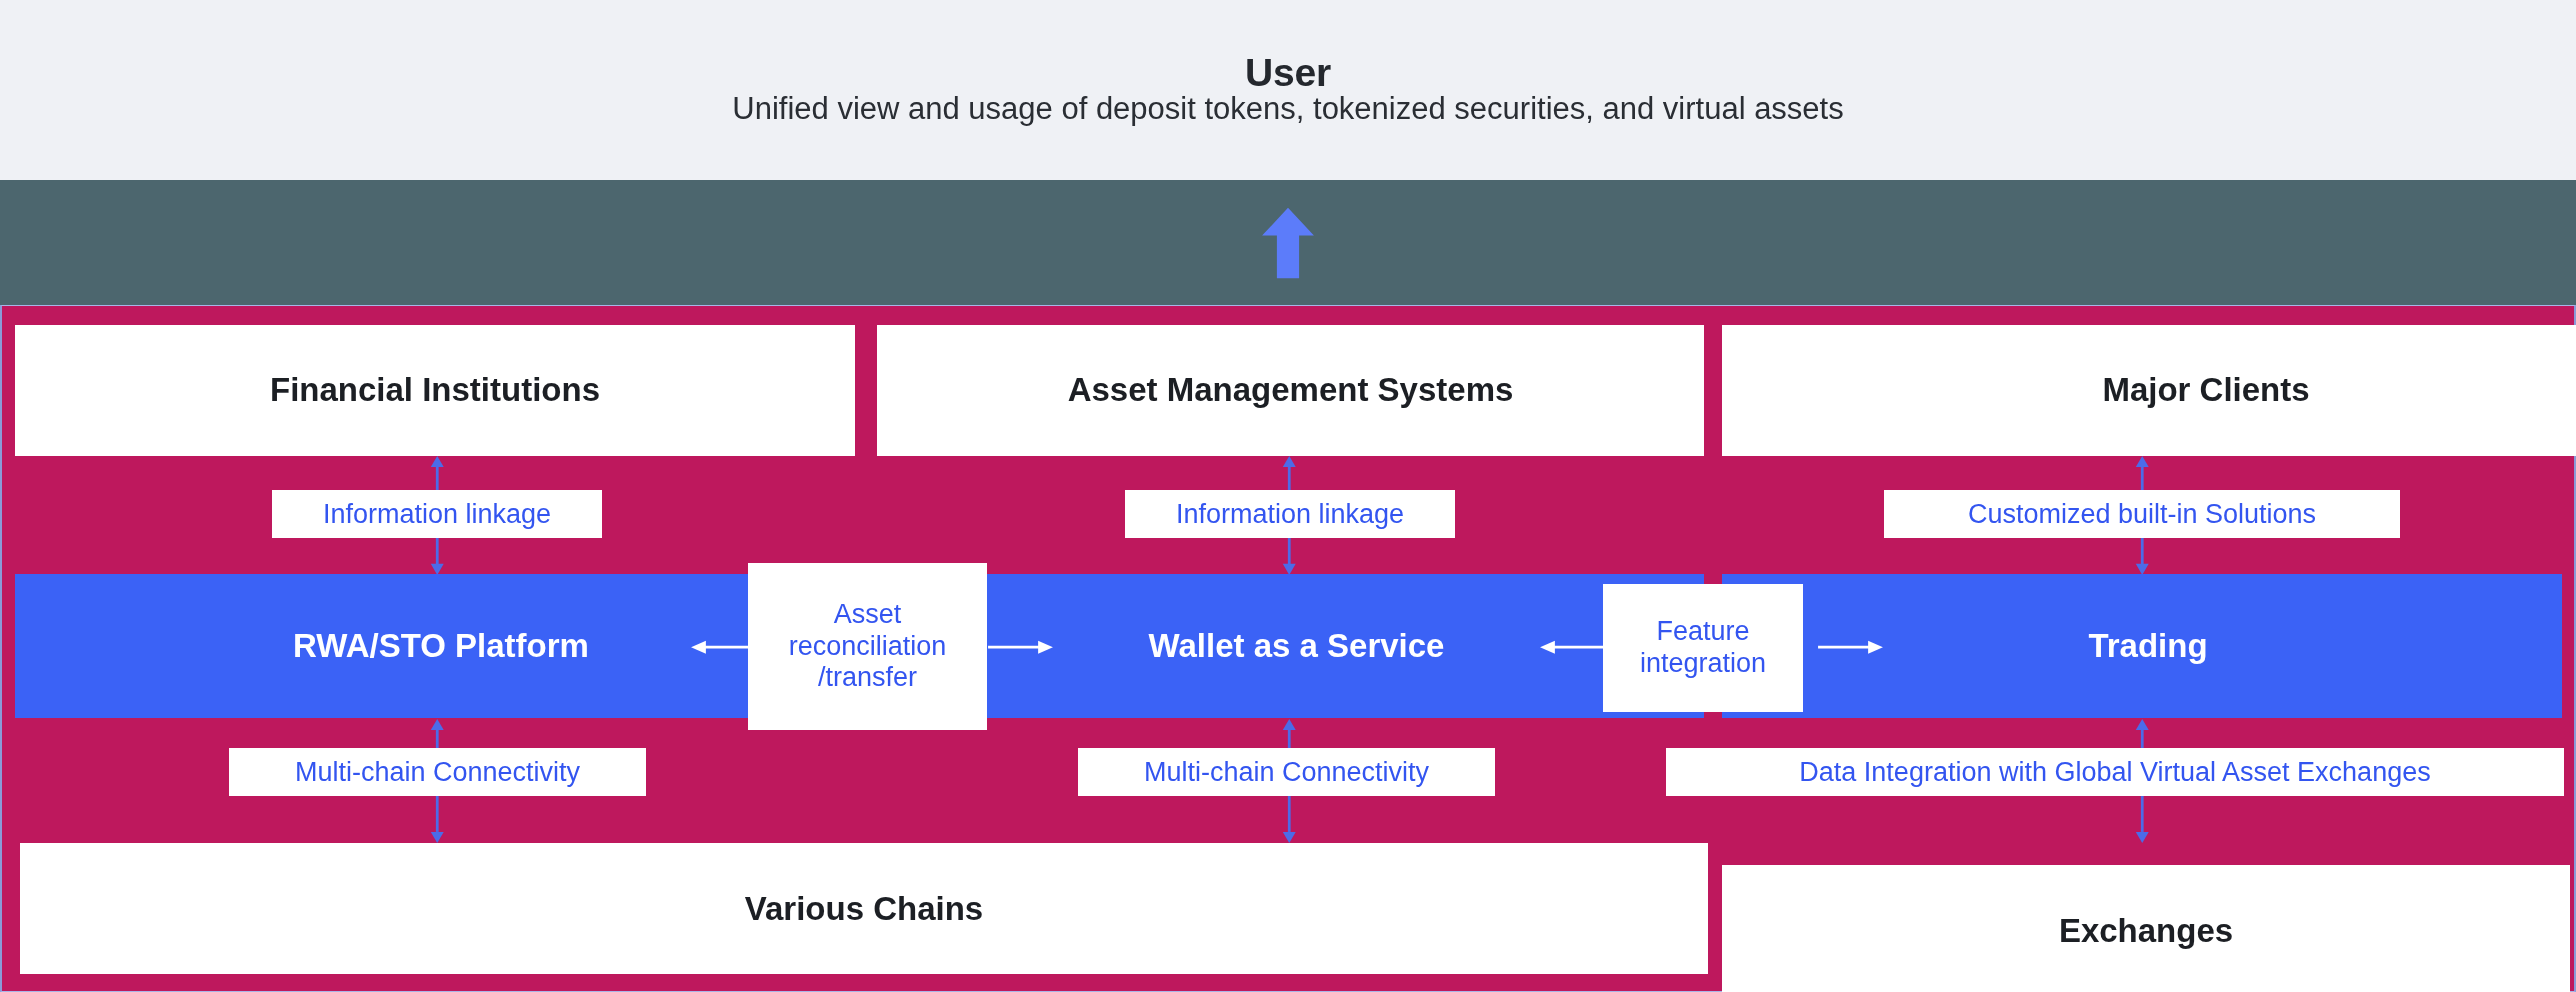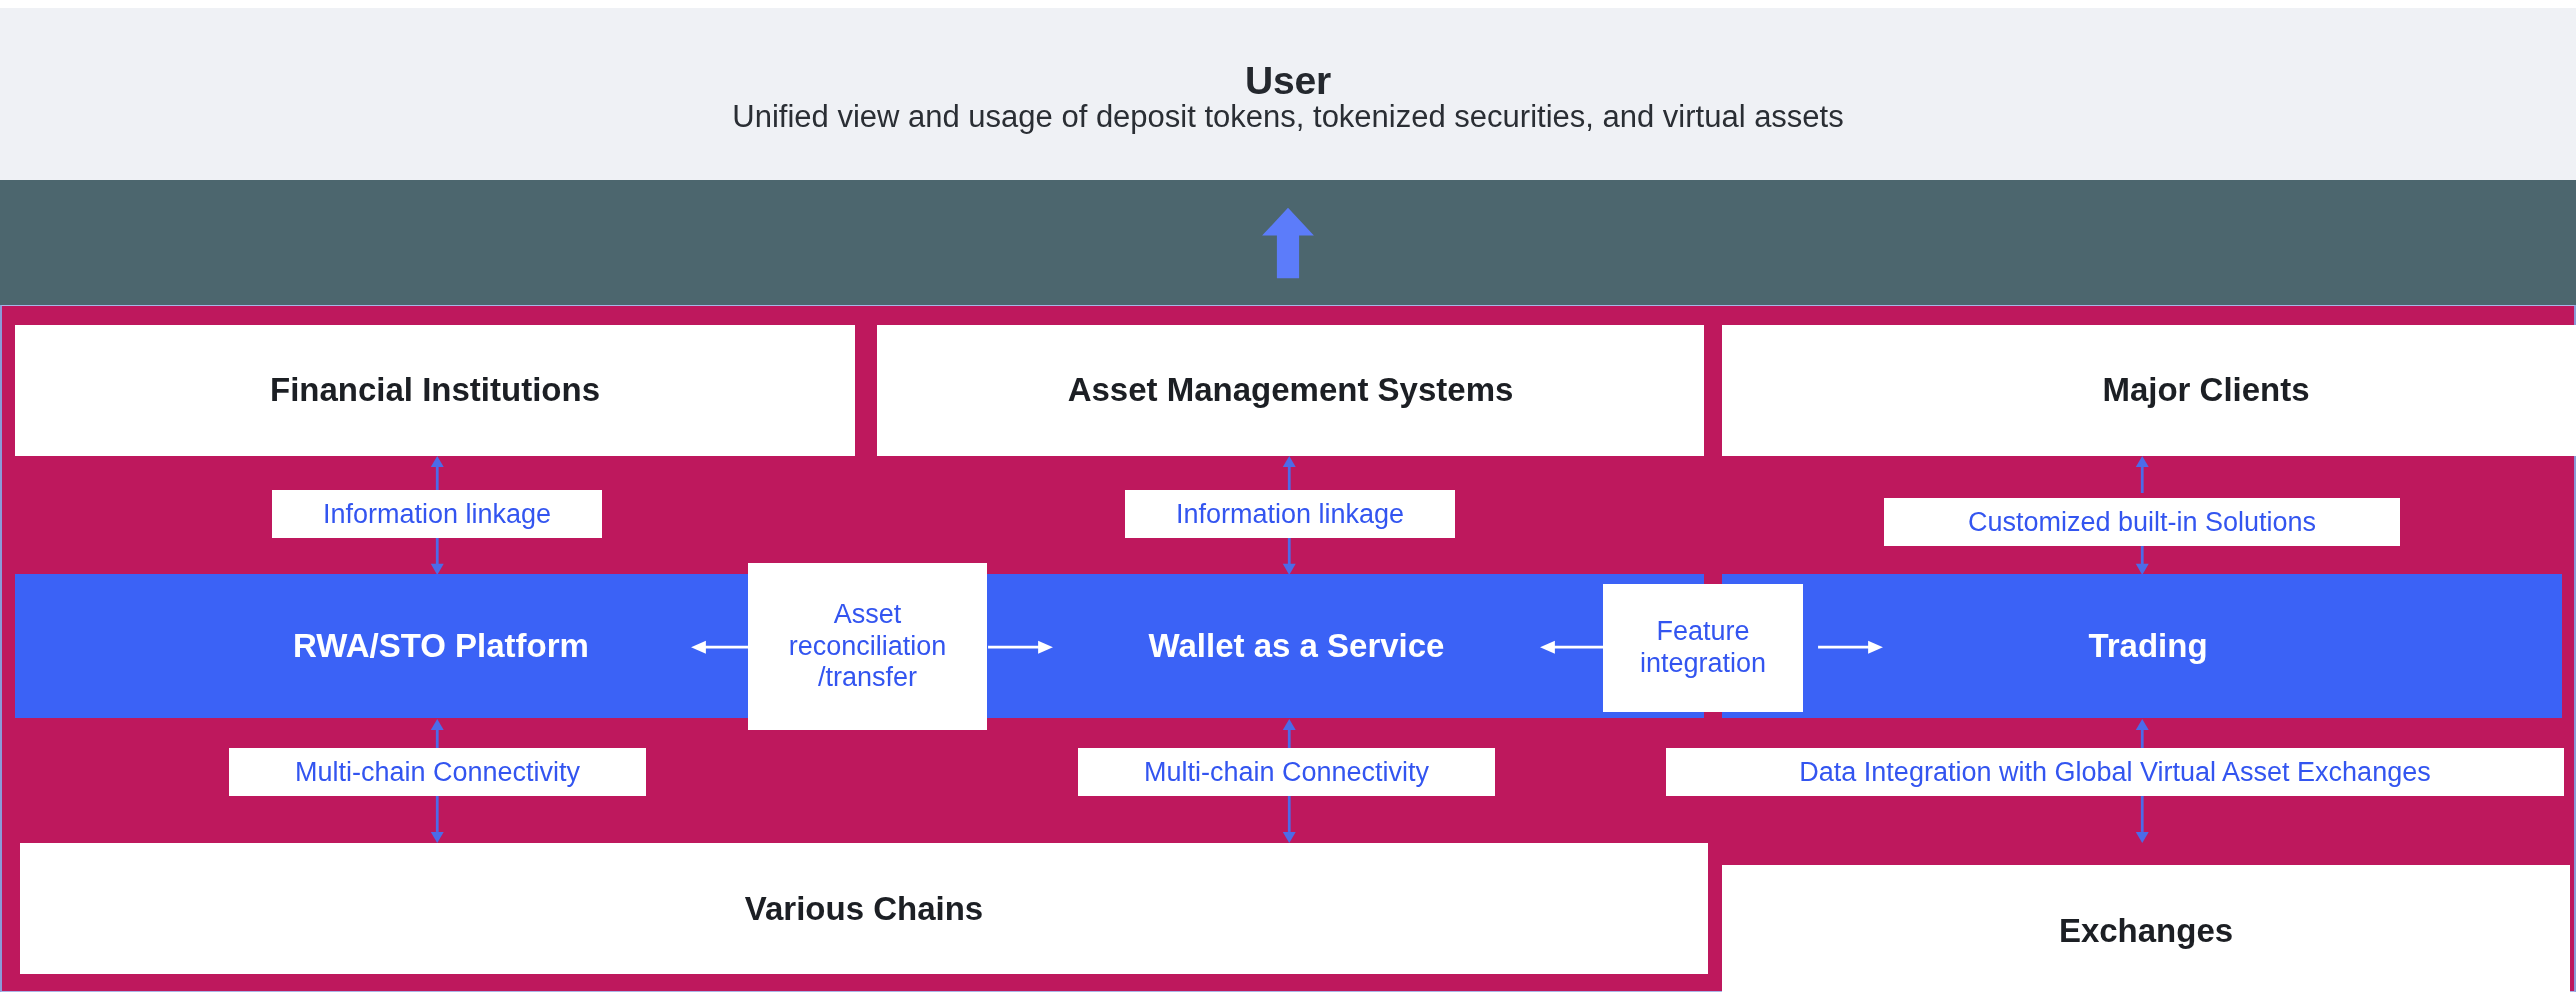--- a/index.html
+++ b/index.html
@@ -7,21 +7,21 @@
     width: 2576px; height: 992px;
     font-family: "Liberation Sans", sans-serif;
     background: #ffffff;
     overflow: hidden;
   }
 
   #page { position: relative; width: 2576px; height: 992px; }
 
   
   .header-band {
-    position: absolute; left: 0; top: 8px;
+    position: absolute; left: 0; top: 0;
     width: 2576px; height: 180px;
     background: #EFF1F5;
     display: flex; flex-direction: column;
     align-items: center; justify-content: center;
   }
   .header-title {
     font-size: 39px; font-weight: bold; color: #24282E;
     letter-spacing: -0.2px; line-height: 1;
   }
   .header-subtitle {
@@ -148,21 +148,21 @@
       <line x1="10" y1="0" x2="10" y2="32" stroke="#4C6BE8" stroke-width="3"></line>
       <polygon points="10,42 17,30 3,30" fill="#4C6BE8"></polygon>
     </svg>
 
     <div class="chip" style="left:270px; top:184px; width:330px; height:48px;">
       <span>Information linkage</span>
     </div>
     <div class="chip" style="left:1123px; top:184px; width:330px; height:48px;">
       <span>Information linkage</span>
     </div>
-    <div class="chip" style="left:1882px; top:192px; width:516px; height:48px;">
+    <div class="chip" style="left:1882px; top:184px; width:516px; height:48px;">
       <span>Customized built-in Solutions</span>
     </div>
 
     <div class="abox blue-box" style="left:13px; top:268px; width:840px; height:144px;">
       <span class="bx-label">RWA/STO Platform</span>
     </div>
 
     <div class="abox blue-box" style="left:875px; top:268px; width:827px; height:144px;">
       <span class="bx-label">Wallet as a Service</span>
     </div>

